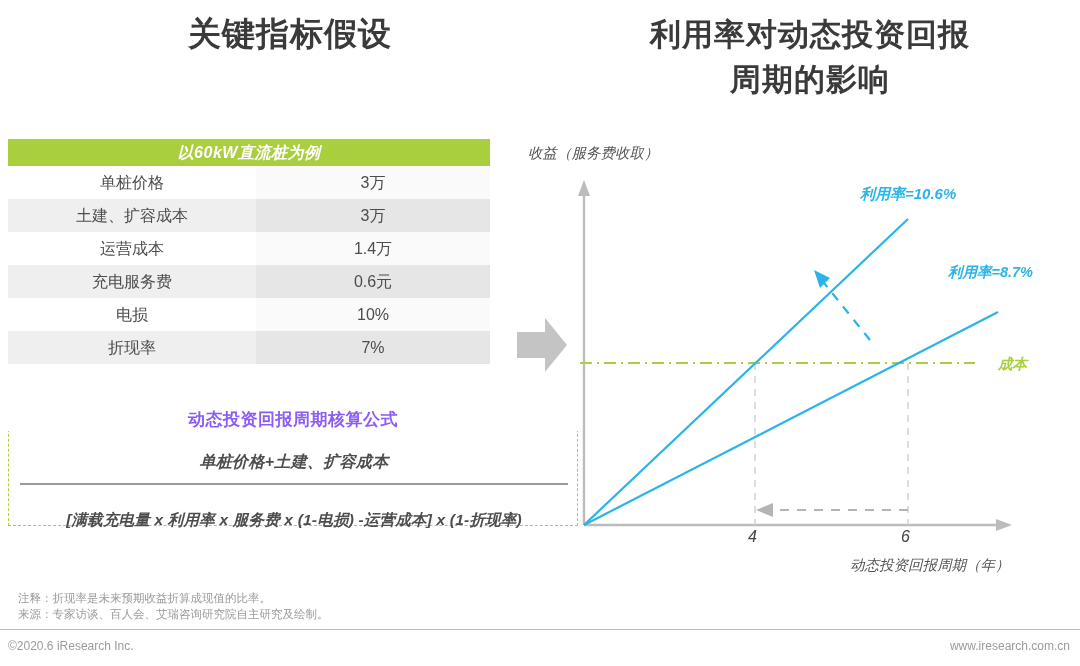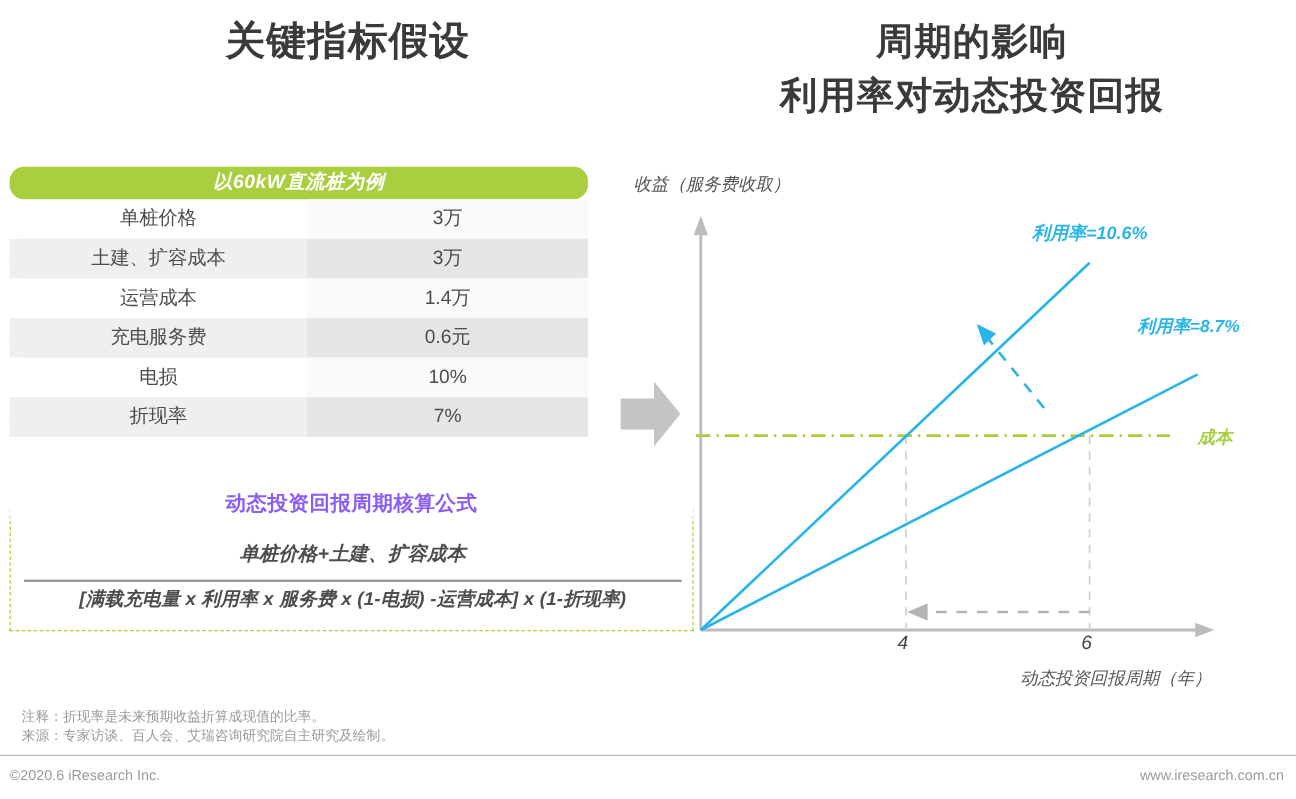--- a/index.html
+++ b/index.html
@@ -27,21 +27,20 @@
     letter-spacing:1px;line-height:45px;
   }
 
   
   .table-wrap{position:absolute;left:8px;top:139px;width:482px;}
   .tbl-head{
     height:27px;line-height:27px;
     background:#a9ce3e;color:#ffffff;
     text-align:center;font-size:16px;font-weight:bold;font-style:italic;
     letter-spacing:.5px;
-    border-radius:12px;
   }
   .tbl-row{height:33px;display:flex;}
   .tbl-row.alt{background:#efefef;border-radius:13px;}
   .tbl-row .c-label{
     width:248px;text-align:center;font-size:16px;color:#4d4d4d;
     line-height:33px;
   }
   .tbl-row .c-value{
     width:234px;text-align:center;font-size:16px;color:#4d4d4d;
     line-height:33px;
@@ -69,21 +68,21 @@
   }
   .frac .num{
     font-size:16px;font-style:italic;font-weight:bold;color:#4d4d4d;
     letter-spacing:.3px;padding-bottom:6px;text-align:center;
   }
   .frac .bar{
     height:1.5px;background:#9a9a9a;margin:4px auto 0 auto;width:100%;
   }
   .frac .den{
     font-size:15.5px;font-style:italic;font-weight:bold;color:#4d4d4d;
-    letter-spacing:.2px;padding-top:4px;white-space:nowrap;
+    letter-spacing:.2px;padding-top:25px;white-space:nowrap;
   }
 
   
   .grey-arrow{position:absolute;left:517px;top:318px;width:50px;height:54px;}
 
   
   .chart{position:absolute;left:520px;top:130px;width:560px;height:430px;}
   .ylabel{
     position:absolute;left:8px;top:14px;
     font-size:14.5px;font-style:italic;color:#555;white-space:nowrap;
@@ -126,22 +125,22 @@
     position:absolute;right:10px;top:639px;font-size:12px;color:#9b9b9b;
   }
 </style>
 </head>
 <body>
 
 <div class="slide">
 
   <div class="title-left">关键指标假设</div>
   <div class="title-right">
+    <div>利用率对动态投资回报</div>
     <div>周期的影响</div>
-    <div>利用率对动态投资回报</div>
   </div>
 
   <div class="table-wrap">
     <div class="tbl-head">以60kW直流桩为例</div>
 
     <div class="tbl-row">
       <div class="c-label">单桩价格</div>
       <div class="c-value">3万</div>
     </div>
     <div class="tbl-row alt">

